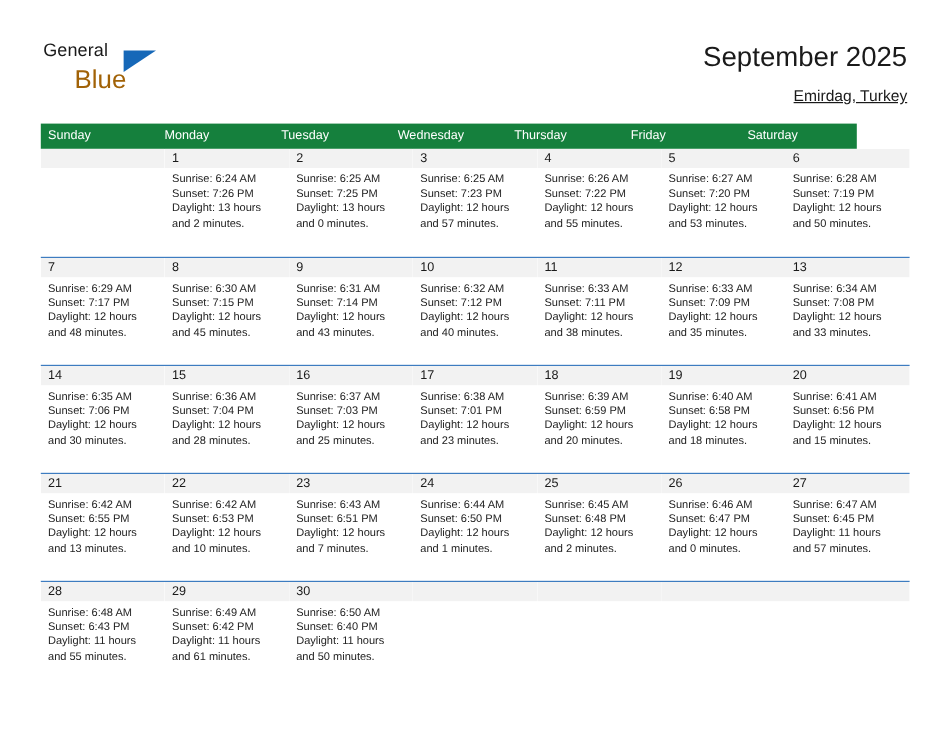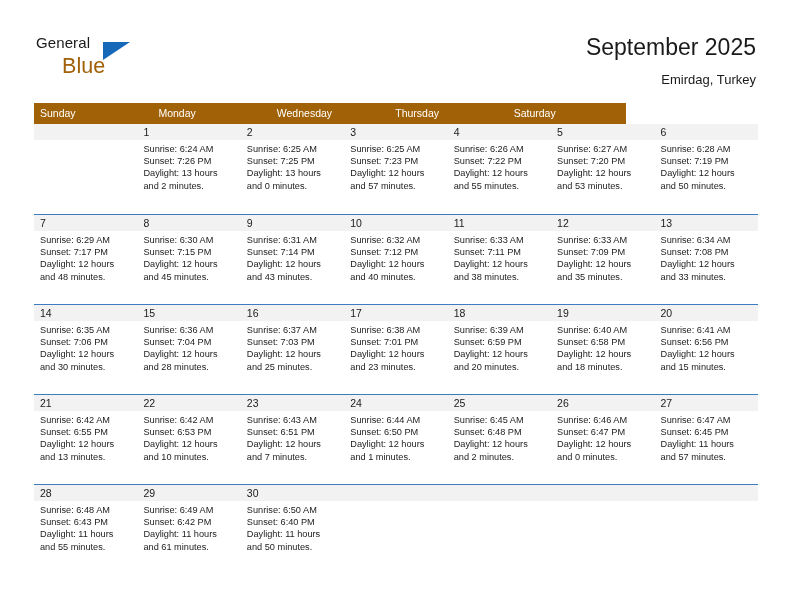--- a/index.html
+++ b/index.html
@@ -76,34 +76,35 @@
     color: #1a1a1a;
     line-height: 34px;
     white-space: nowrap;
   }
   .cal-subtitle {
     font-size: 13px;
     color: #1a1a1a;
     line-height: 20px;
     margin-top: 6px;
     white-space: nowrap;
+    text-decoration: underline;
   }
 
   
   .calendar {
     position: absolute;
     left: 34px;
     top: 103px;
     width: 724px;
   }
   .dow-row {
     display: flex;
-    width: 592px;
+    width: 680px;
     height: 21px;
-    background: #a16207;
+    background: #15803d;
   }
   .dow-cell {
     flex: 1 1 0;
     color: #ffffff;
     font-size: 10.5px;
     line-height: 21px;
     padding-left: 6px;
     box-sizing: border-box;
     white-space: nowrap;
     overflow: hidden;
@@ -167,22 +168,24 @@
       <div class="cal-subtitle">Emirdag, Turkey</div>
     </div>
 
   </div>
 
   <div class="calendar">
 
     <div class="dow-row">
       <div class="dow-cell">Sunday</div>
       <div class="dow-cell">Monday</div>
+      <div class="dow-cell">Tuesday</div>
       <div class="dow-cell">Wednesday</div>
       <div class="dow-cell">Thursday</div>
+      <div class="dow-cell">Friday</div>
       <div class="dow-cell">Saturday</div>
     </div>
 
     <div id="weeks-container">
         <div class="week-row first">
           <div class="day-cell empty">
             <div class="day-num"></div>
             <div class="day-body">
               <div class="line"></div>
               <div class="line"></div>

